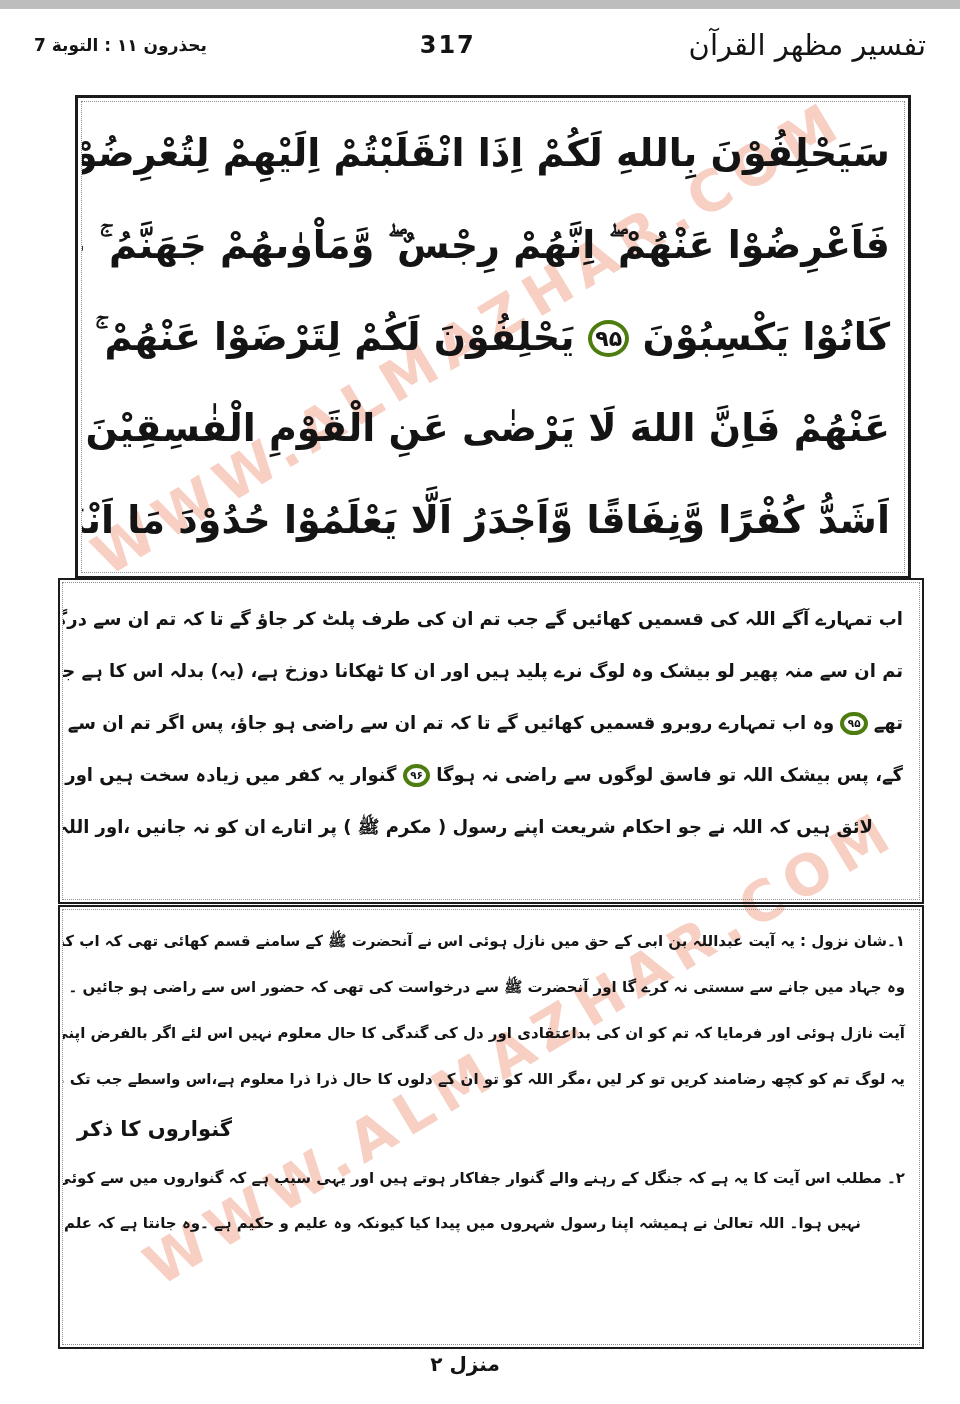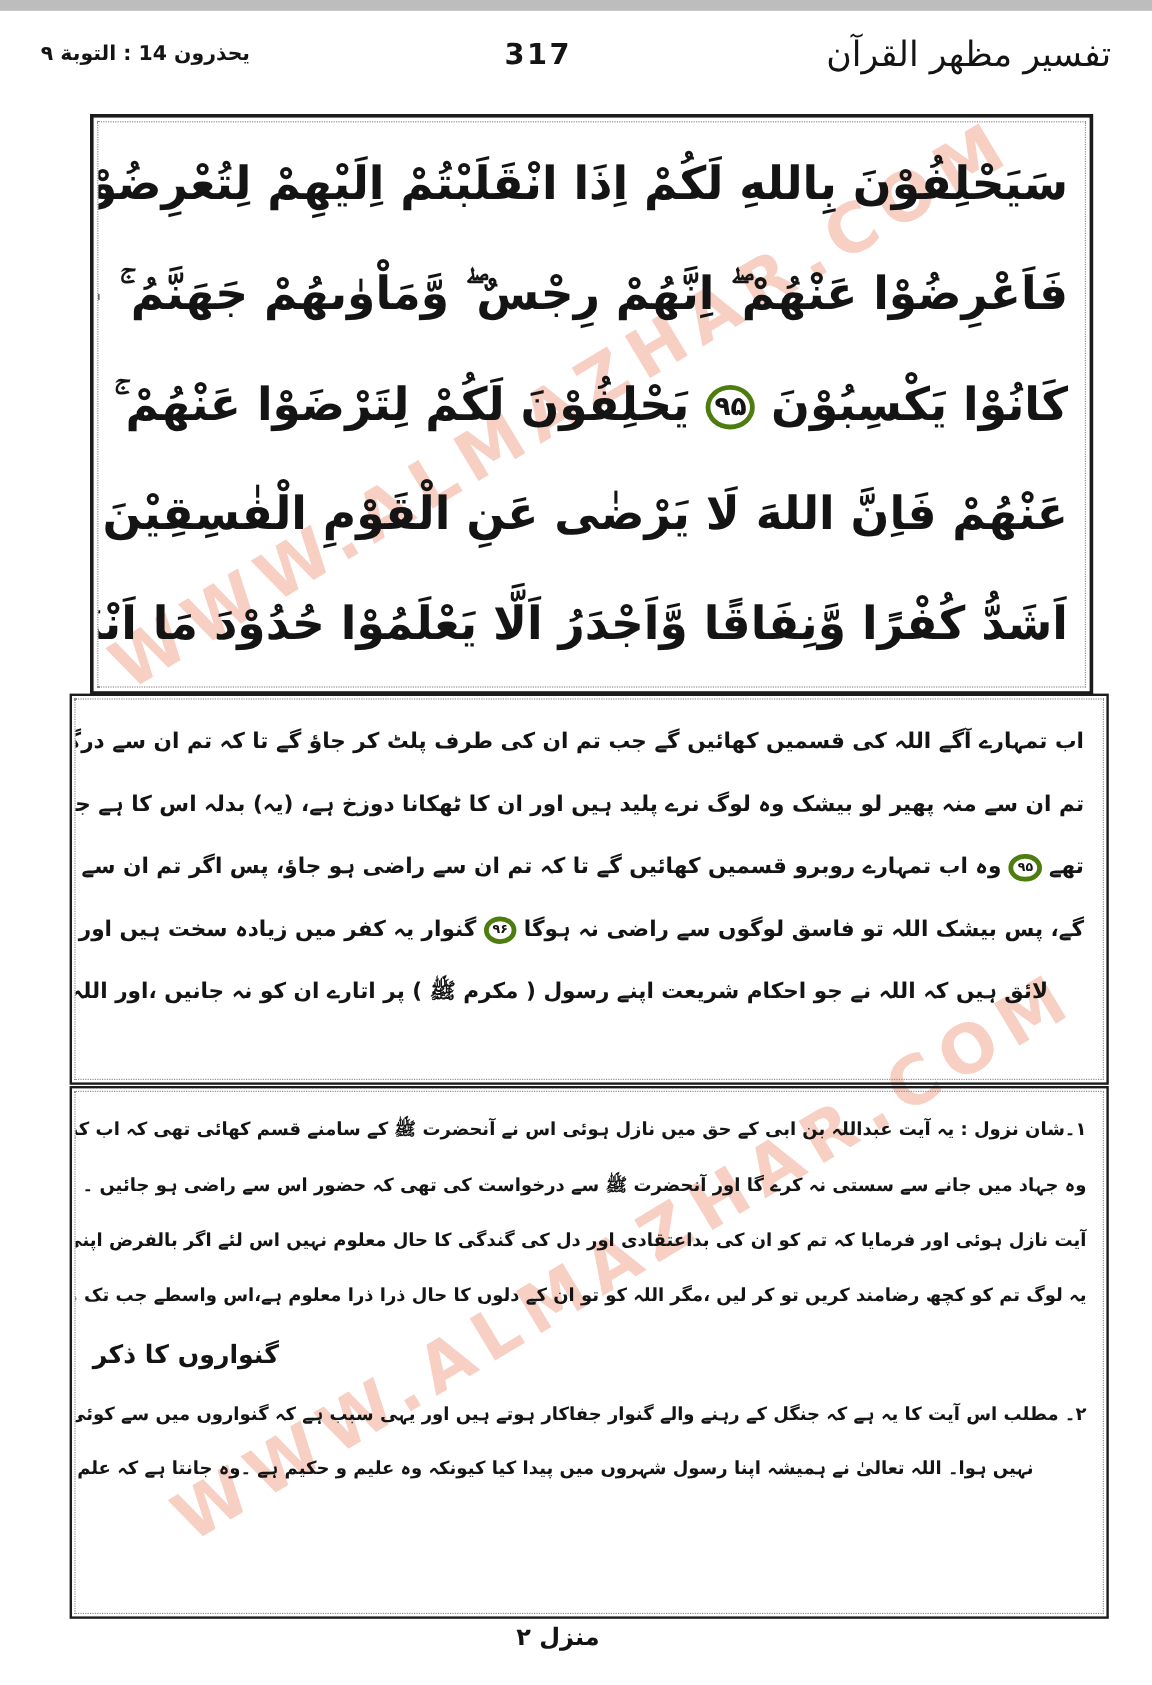--- a/index.html
+++ b/index.html
@@ -72,21 +72,21 @@
 <div class="scan-strip"></div>
 
 <div class="watermark wm-1" style="color: rgba(235, 128, 96, 0.38);">WWW.ALMAZHAR.COM</div>
 <div class="watermark wm-2" style="color: rgba(235, 128, 96, 0.38);">WWW.ALMAZHAR.COM</div>
 
 <div class="content-layer">
 
   <div class="page-header">
     <div class="hdr-title">تفسير مظهر القرآن</div>
     <div class="hdr-num">317</div>
-    <div class="hdr-ref">يحذرون 14 : التوبة ۹</div>
+    <div class="hdr-ref">يحذرون ۱۱ : التوبة 7</div>
   </div>
 
   <div class="box verse-box">
     <div class="box-inner">
         <div class="verse-line">سَيَحْلِفُوْنَ بِاللهِ لَكُمْ اِذَا انْقَلَبْتُمْ اِلَيْهِمْ لِتُعْرِضُوْا عَنْهُمْ ۚ</div>
         <div class="verse-line">فَاَعْرِضُوْا عَنْهُمْ ۖ اِنَّهُمْ رِجْسٌ ۖ وَّمَاْوٰىهُمْ جَهَنَّمُ ۚ جَزَآءً بِمَا</div>
         <div class="verse-line">كَانُوْا يَكْسِبُوْنَ <span class="vnum">۹۵</span> يَحْلِفُوْنَ لَكُمْ لِتَرْضَوْا عَنْهُمْ ۚ فَاِنْ تَرْضَوْا</div>
         <div class="verse-line">عَنْهُمْ فَاِنَّ اللهَ لَا يَرْضٰى عَنِ الْقَوْمِ الْفٰسِقِيْنَ  اَلْاَعْرَابُ</div>
         <div class="verse-line">اَشَدُّ كُفْرًا وَّنِفَاقًا وَّاَجْدَرُ اَلَّا يَعْلَمُوْا حُدُوْدَ مَا اَنْزَلَ اللهُ</div>
       </div>

